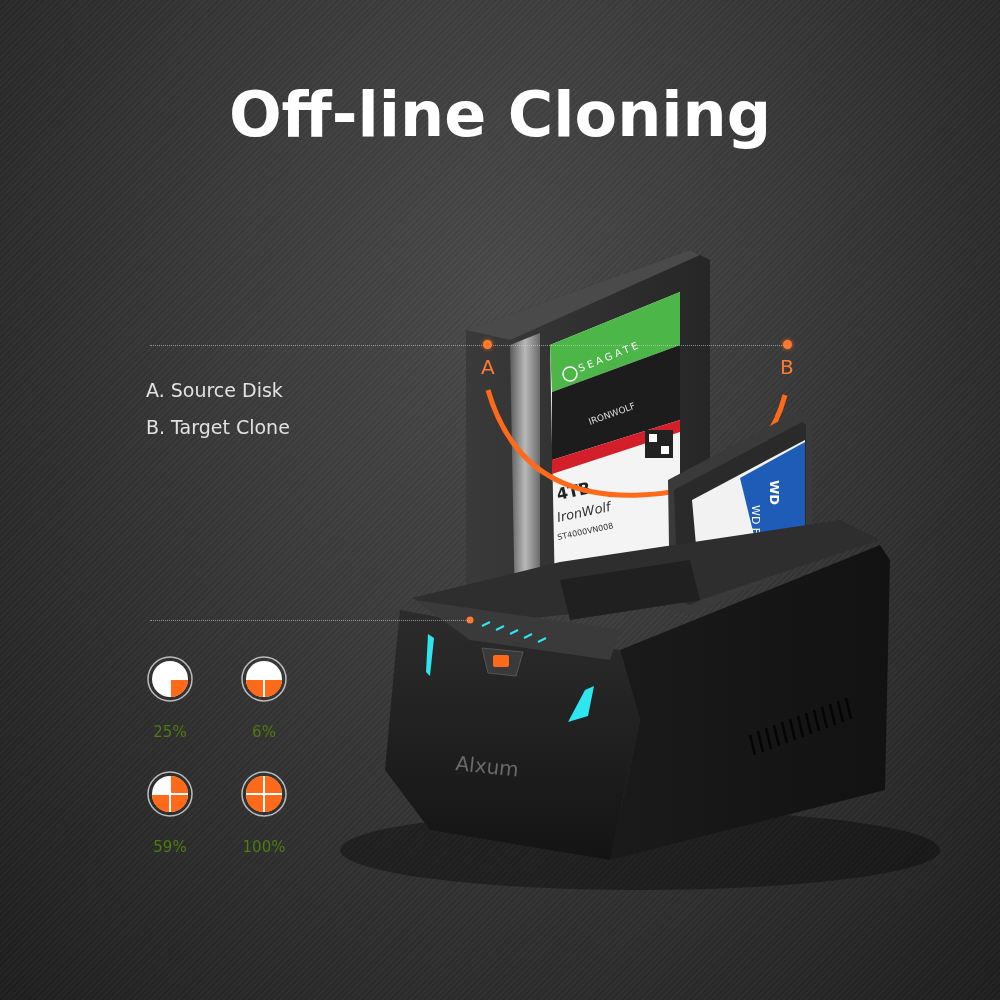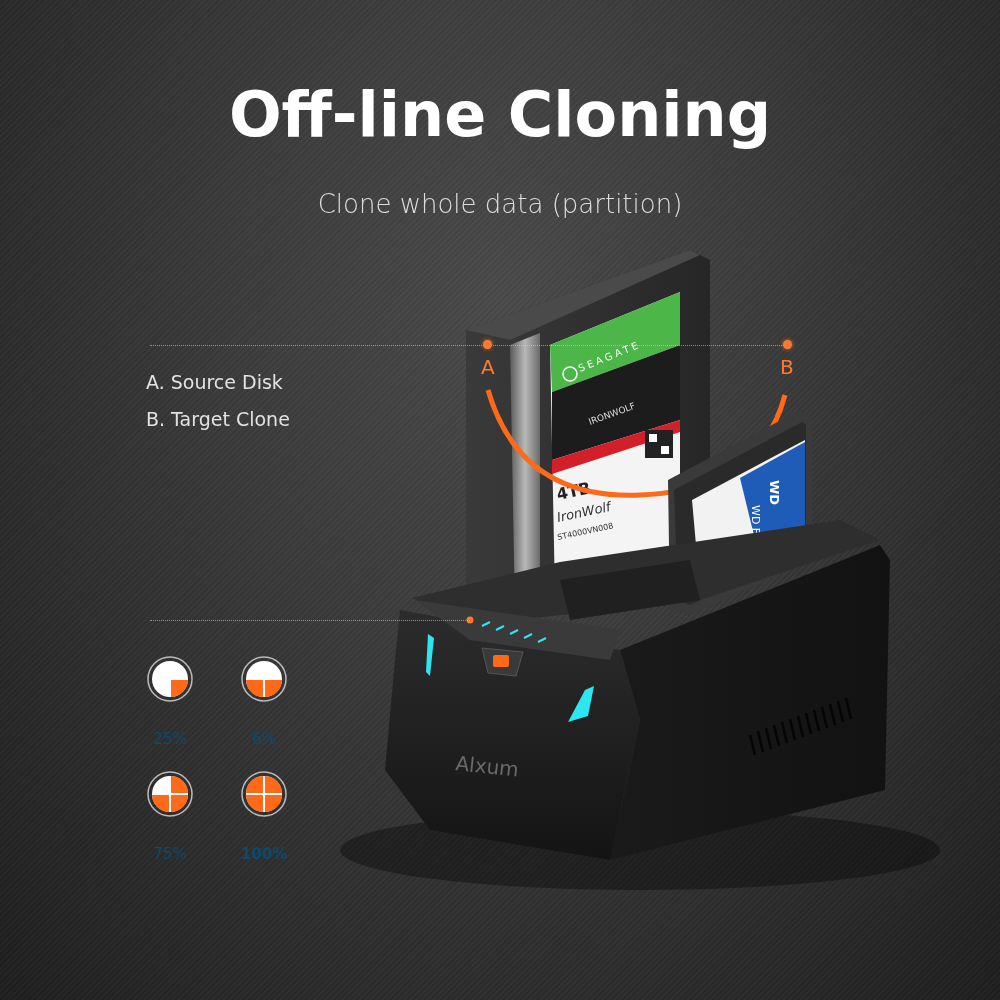--- a/index.html
+++ b/index.html
@@ -39,32 +39,31 @@
   .marker-label {
     position:absolute; font-size:20px; color:#ff7a2e;
   }
   .progress-grid {
     position:absolute; left:146px; top:655px; width:150px;
   }
   .prog {
     position:absolute; width:60px; text-align:center;
   }
   .prog svg { display:block; margin:0 auto; }
-  .prog .pct { font-size:15px; color:#0c4a6e; margin-top:27px; }
+  .prog .pct { font-size:15px; color:#4d7c0f; margin-top:20px; }
   
   .device { position:absolute; left:0; top:0; width:1000px; height:1000px; pointer-events:none; }
 </style>
 </head>
 <body>
 
 <div class="stripes"></div>
 
 <h1 class="title" style="margin:0;">Off-line Cloning</h1>
 <div class="subtitle">
-  <div>Clone whole data (partition)</div>
 </div>
 
 <svg class="device" viewBox="0 0 1000 1000" xmlns="http://www.w3.org/2000/svg">
   <defs>
     <linearGradient id="baseFront" x1="0" y1="0" x2="0" y2="1">
       <stop offset="0" stop-color="#2c2c2c"></stop>
       <stop offset="1" stop-color="#141414"></stop>
     </linearGradient>
     <linearGradient id="baseSide" x1="0" y1="0" x2="1" y2="0">
       <stop offset="0" stop-color="#1a1a1a"></stop>
@@ -156,21 +155,21 @@
 </svg>
 
 <div class="dotline" style="left:150px; top:345px; width:640px;"></div>
 <div class="dotline" style="left:150px; top:620px; width:320px;"></div>
 
 <div class="marker-dot" style="left:483px; top:340px;"></div>
 <div class="marker-label" style="left:481px; top:355px;">A</div>
 <div class="marker-dot" style="left:783px; top:340px;"></div>
 <div class="marker-label" style="left:780px; top:355px;">B</div>
 
-<div class="legend" style="top:371px;">
+<div class="legend" style="top:379px;">
   <div>A. Source Disk</div>
   <div>B. Target Clone</div>
 </div>
 
 <div class="progress-grid">
   <div class="prog" style="left:-6px; top:0;">
     <svg width="48" height="48" viewBox="0 0 48 48">
       <circle cx="24" cy="24" r="22" fill="none" stroke="#bbb" stroke-width="1.5"></circle>
       <circle cx="24" cy="24" r="18" fill="#fff"></circle>
       <path d="M25,25 L42,25 A17,17 0 0 1 25,42 Z" fill="#ff6a1a"></path>
@@ -187,23 +186,23 @@
     <div class="pct">6%</div>
   </div>
   <div class="prog" style="left:-6px; top:115px;">
     <svg width="48" height="48" viewBox="0 0 48 48">
       <circle cx="24" cy="24" r="22" fill="none" stroke="#bbb" stroke-width="1.5"></circle>
       <circle cx="24" cy="24" r="18" fill="#fff"></circle>
       <path d="M25,25 L42,25 A17,17 0 0 1 25,42 Z" fill="#ff6a1a"></path>
       <path d="M23,25 L23,42 A17,17 0 0 1 6,25 Z" fill="#ff6a1a"></path>
       <path d="M25,23 L25,6 A17,17 0 0 1 42,23 Z" fill="#ff6a1a"></path>
     </svg>
-    <div class="pct">75%</div>
-  </div>
-  <div class="prog" style="left:88px; top:115px;font-weight:bold;">
+    <div class="pct">59%</div>
+  </div>
+  <div class="prog" style="left:88px; top:115px;">
     <svg width="48" height="48" viewBox="0 0 48 48">
       <circle cx="24" cy="24" r="22" fill="none" stroke="#bbb" stroke-width="1.5"></circle>
       <circle cx="24" cy="24" r="18" fill="#fff"></circle>
       <path d="M25,25 L42,25 A17,17 0 0 1 25,42 Z" fill="#ff6a1a"></path>
       <path d="M23,25 L23,42 A17,17 0 0 1 6,25 Z" fill="#ff6a1a"></path>
       <path d="M25,23 L25,6 A17,17 0 0 1 42,23 Z" fill="#ff6a1a"></path>
       <path d="M23,23 L6,23 A17,17 0 0 1 23,6 Z" fill="#ff6a1a"></path>
     </svg>
     <div class="pct">100%</div>
   </div>

